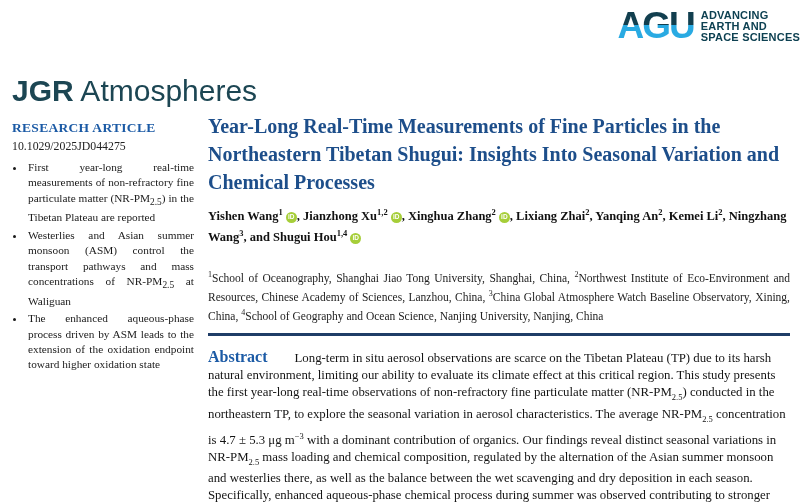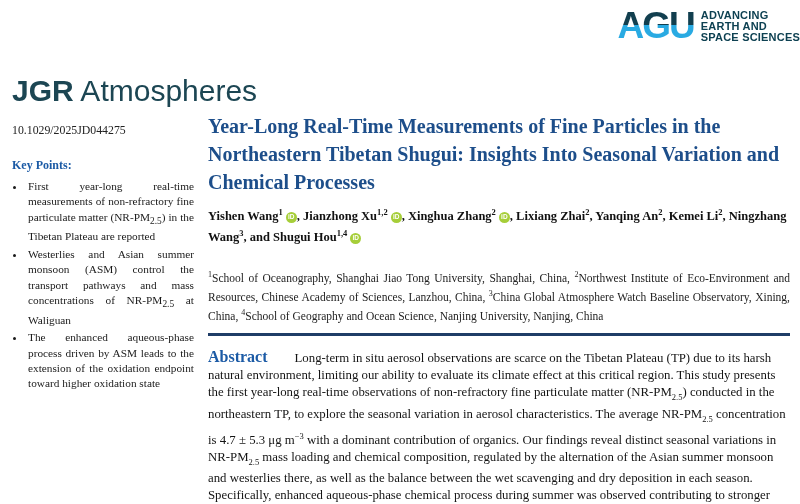--- a/index.html
+++ b/index.html
@@ -65,23 +65,23 @@
   <div class="agu-tagline">
     <div>ADVANCING</div>
     <div>EARTH AND</div>
     <div>SPACE SCIENCES</div>
   </div>
 </div>
 
 <div class="journal-name"><span class="jn-bold">JGR</span><span> Atmospheres</span></div>
 
 <div class="sidebar">
+  <div class="article-type">RESEARCH ARTICLE</div>
   <div class="doi">10.1029/2025JD044275</div>
 
-  <div class="sb-heading kp-heading">Key Points:</div>
   <ul class="kp-list">
     <li>First year-long real-time measurements of non-refractory fine particulate matter (NR-PM<sub>2.5</sub>) in the Tibetan Plateau are reported</li>
     <li>Westerlies and Asian summer monsoon (ASM) control the transport pathways and mass concentrations of NR-PM<sub>2.5</sub> at Waliguan</li>
     <li>The enhanced aqueous-phase process driven by ASM leads to the extension of the oxidation endpoint toward higher oxidation state</li>
   </ul>
 
 
 </div>
 
 <div class="main">

